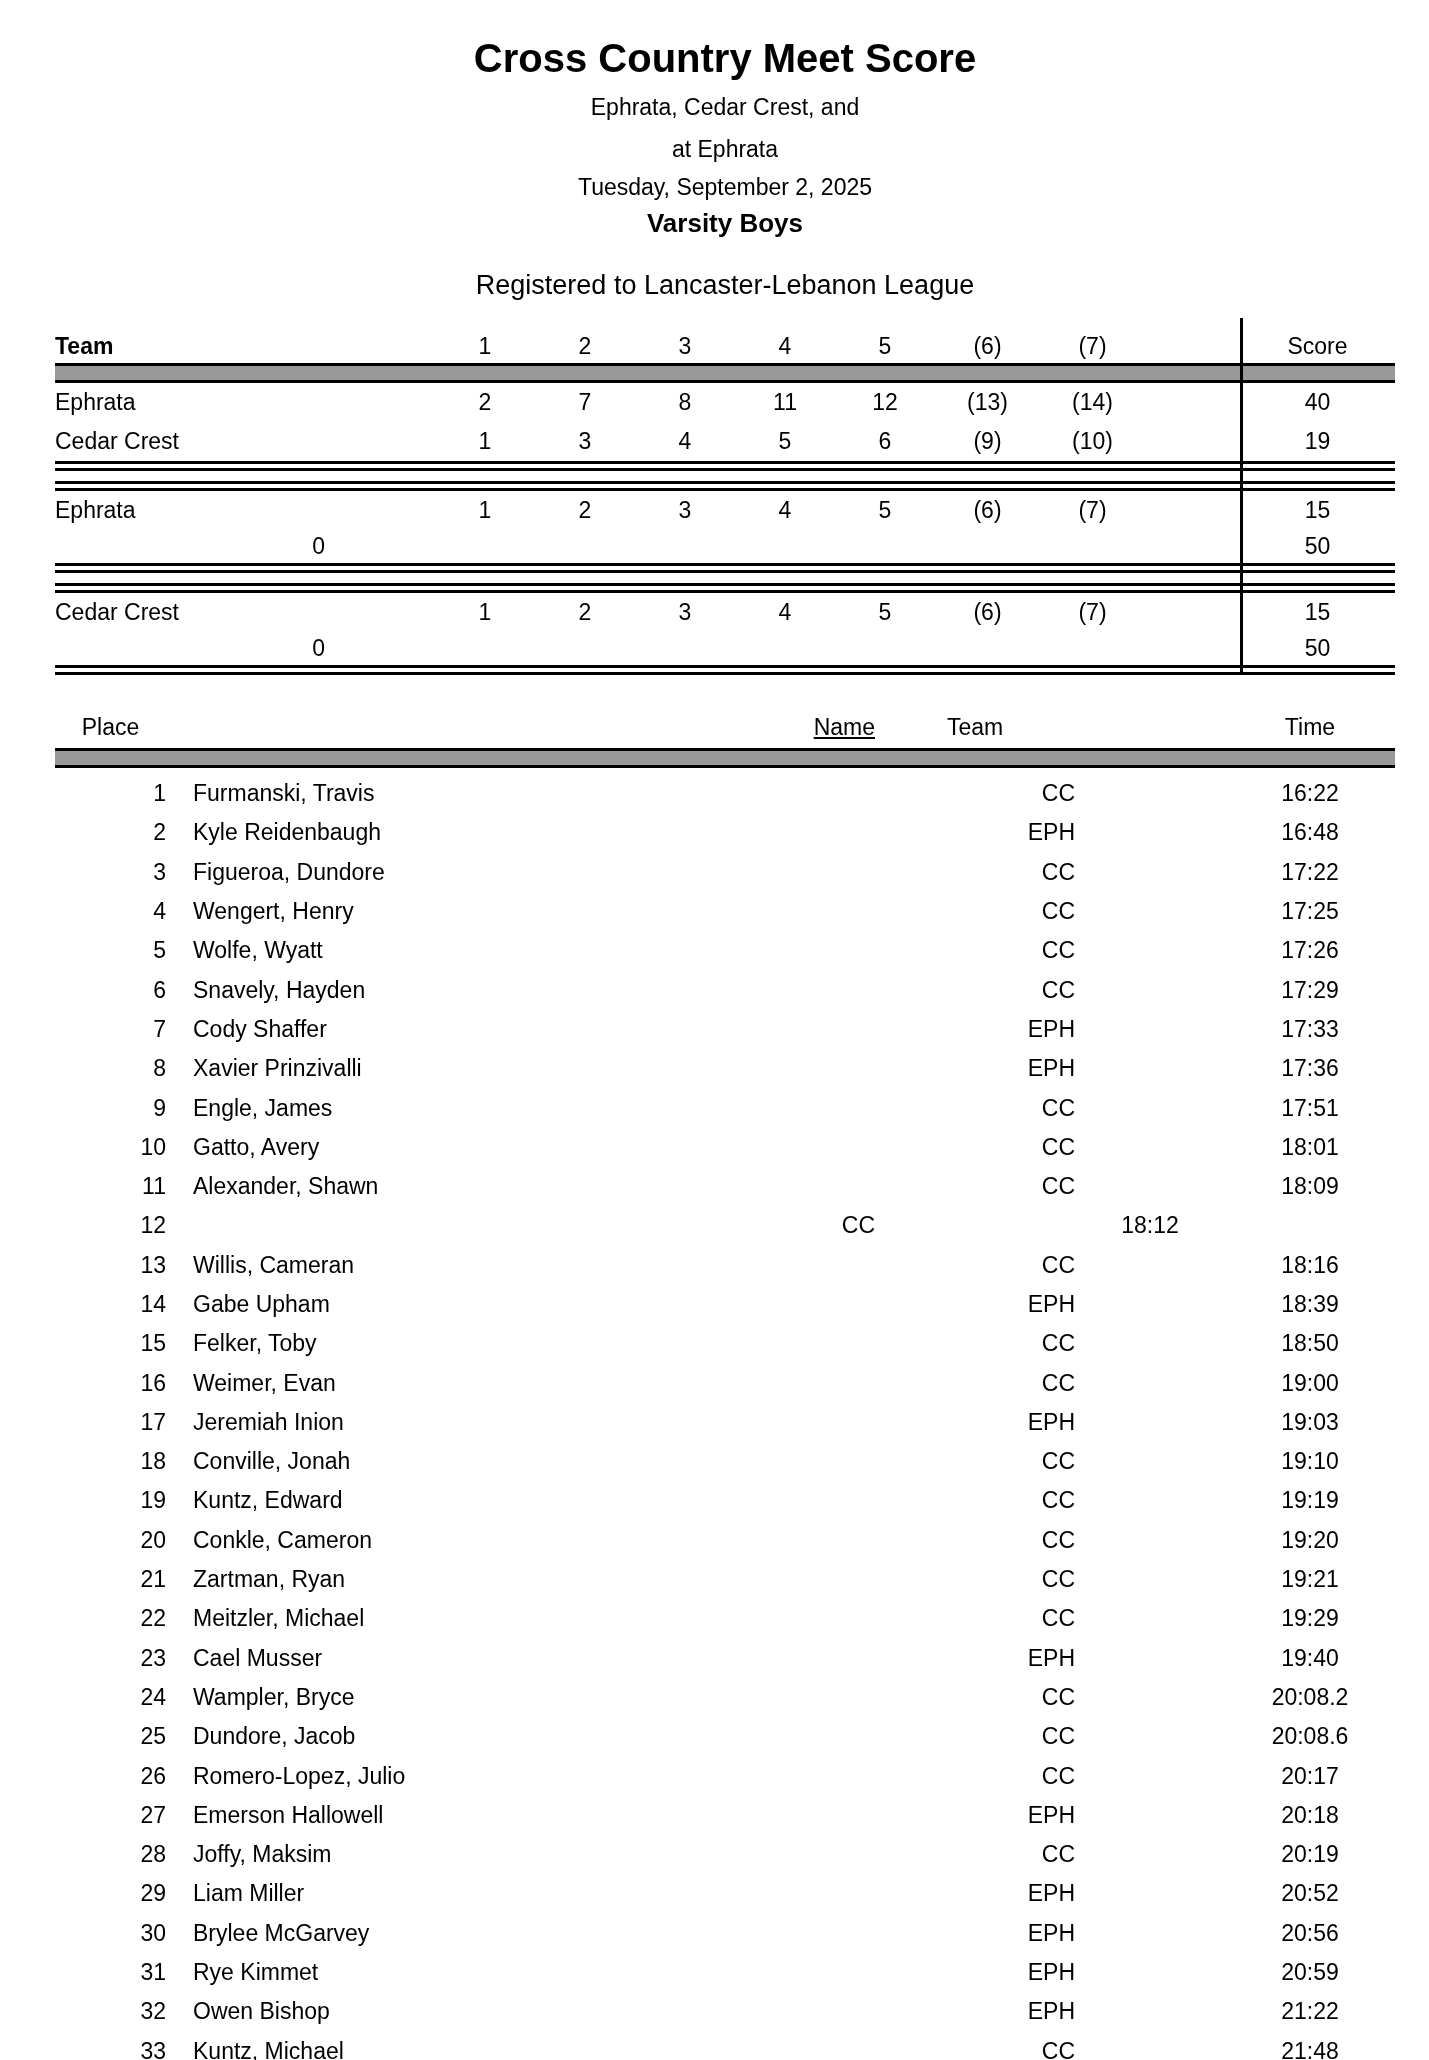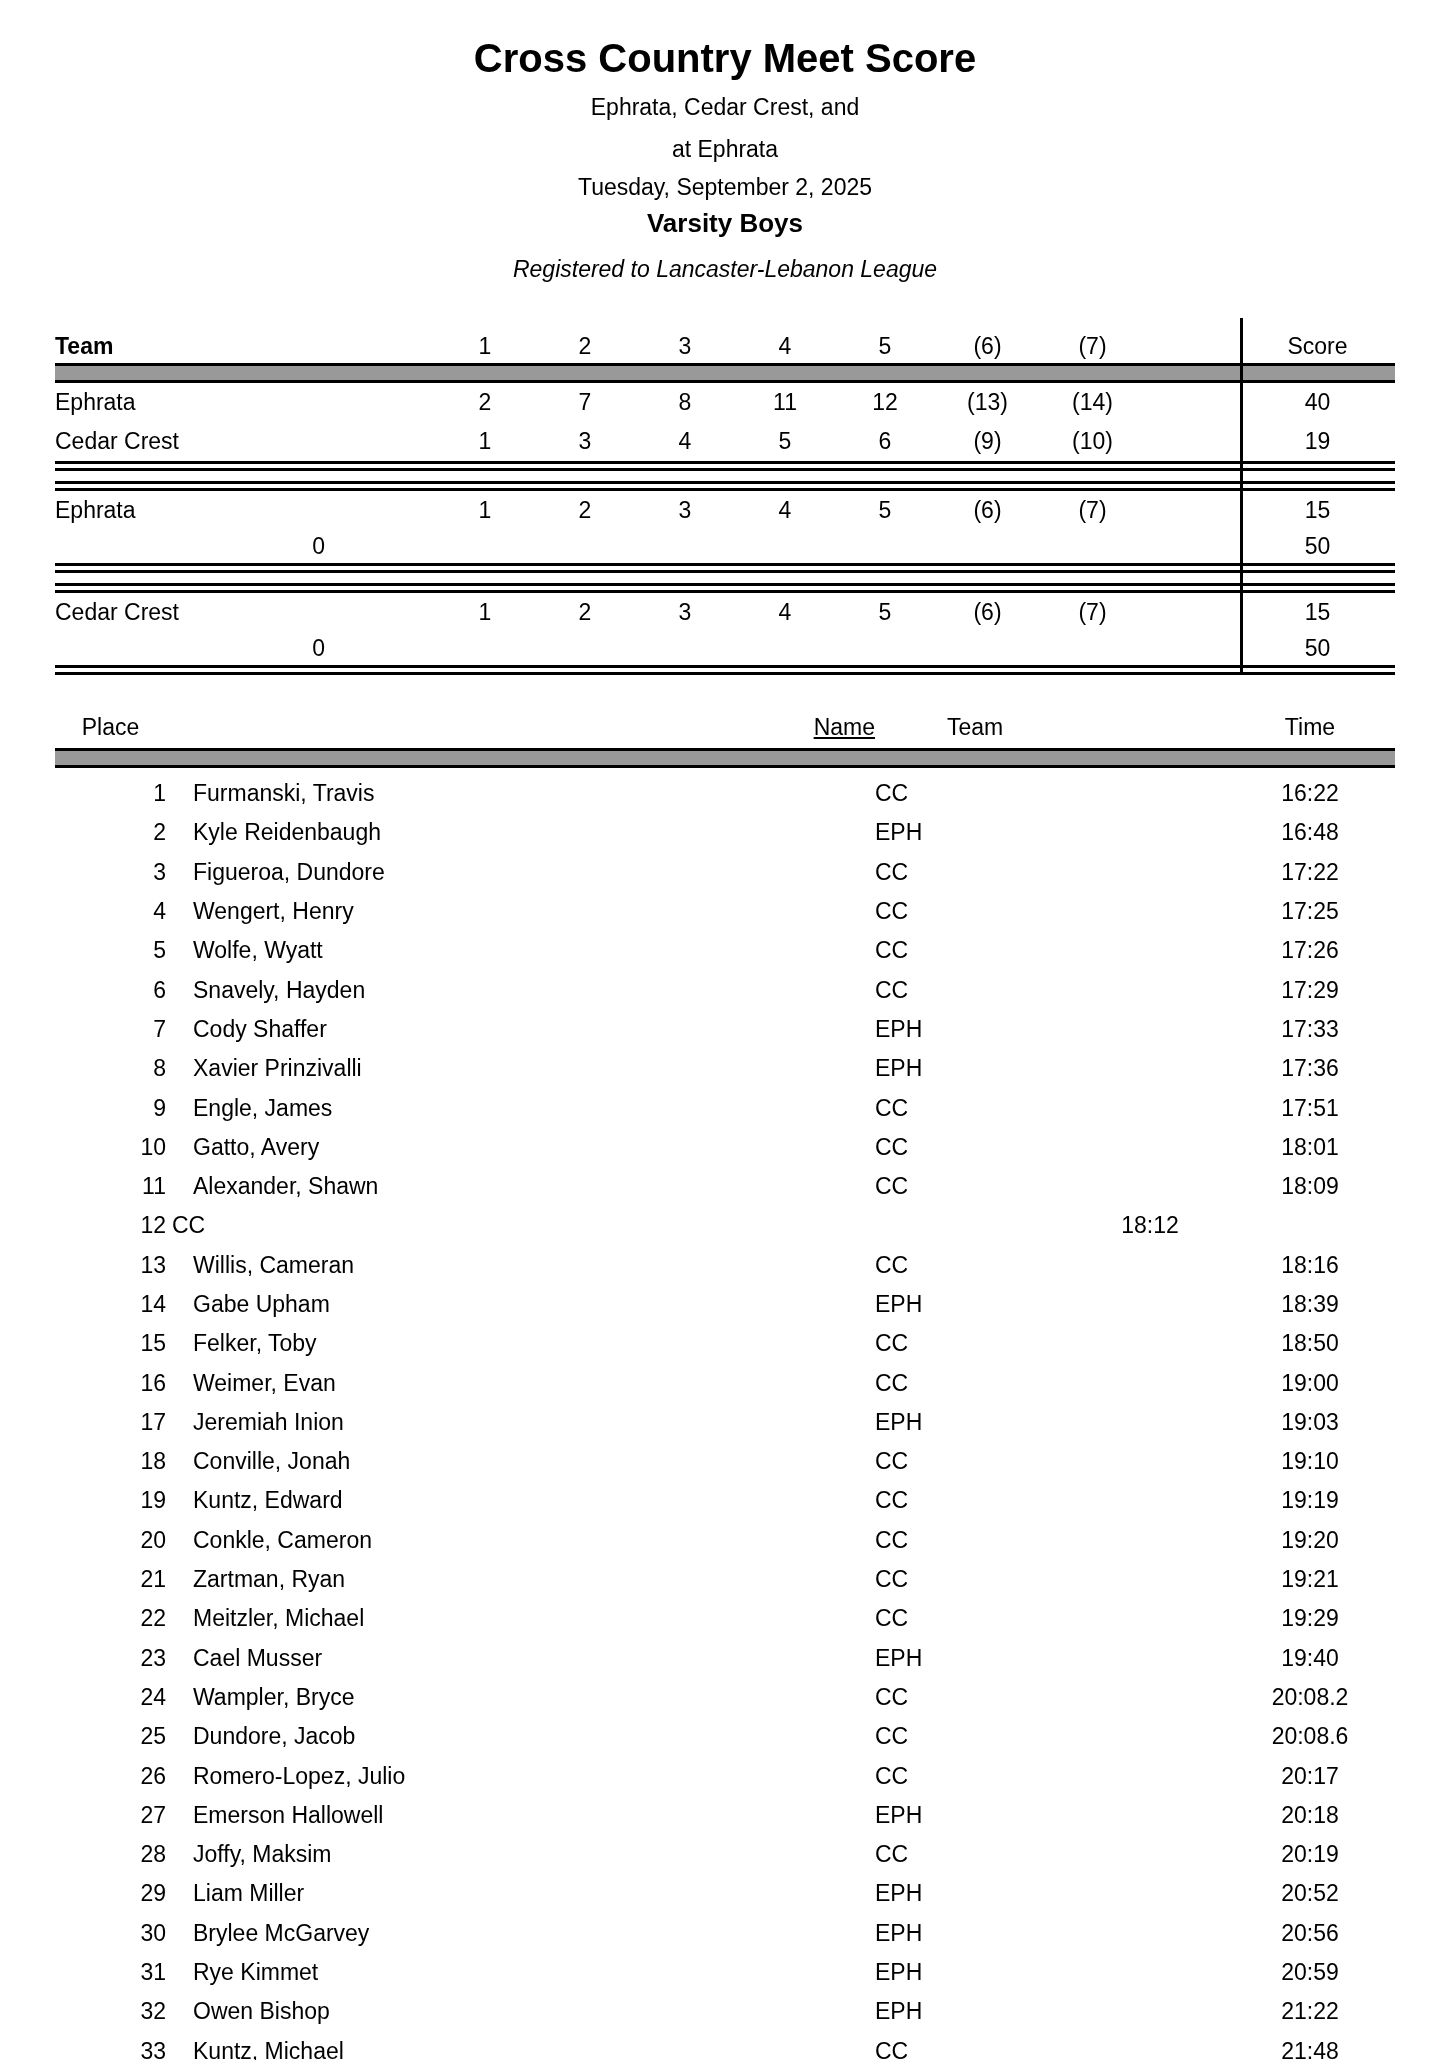--- a/index.html
+++ b/index.html
@@ -9,21 +9,21 @@
     font-family:"Liberation Sans", sans-serif;
   }
 
   
   .hline { position:absolute; left:55px; width:1340px; text-align:center; white-space:nowrap; }
   .h-title { top:36px; font-size:40px; font-weight:bold; }
   .h-sub1  { top:94px;  font-size:23px; }
   .h-sub2  { top:136px; font-size:23px; }
   .h-sub3  { top:174px; font-size:23px; }
   .h-div   { top:208px; font-size:26px; font-weight:bold; }
-  .h-reg   { top:256px; font-size:23px; font-style:italic; }
+  .h-reg   { top:270px; font-size:27px; }
 
   
   .score-block { top:326px; position:absolute; left:55px; width:1340px; font-size:23px; }
   .s-row, .s-head {
     display:grid;
     grid-template-columns:380px 100px 100px 100px 100px 100px 105px 105px 95px 155px;
     align-items:center; height:39px;
   }
   .s-head { height:37px; align-items:end; padding-bottom:3px; box-sizing:border-box; }
   .cell-team  { text-align:left; }
@@ -46,21 +46,21 @@
   }
   .r-head { height:42px; align-items:start; padding-top:8px; box-sizing:border-box; }
   .rh-place { text-align:center; padding-right:6px; }
   .rh-name  { text-align:right;text-decoration:underline; }
   .rh-team  { text-align:center; }
   .rh-time  { text-align:center; }
   .r-body { padding-top:6px; }
   .r-row { height:39.3px; }
   .rc-place { text-align:right; padding-right:6px; }
   .rc-name  { text-align:left; padding-left:21px; white-space:nowrap; }
-  .rc-team  { text-align:left; }
+  .rc-team  { text-align:right; }
   .rc-time  { text-align:center; }
 </style>
 </head>
 <body>
 
 <div class="page">
 
   <div class="hline h-title">Cross Country Meet Score</div>
   <div class="hline h-sub1">Ephrata, Cedar Crest, and</div>
   <div class="hline h-sub2">at Ephrata</div>

